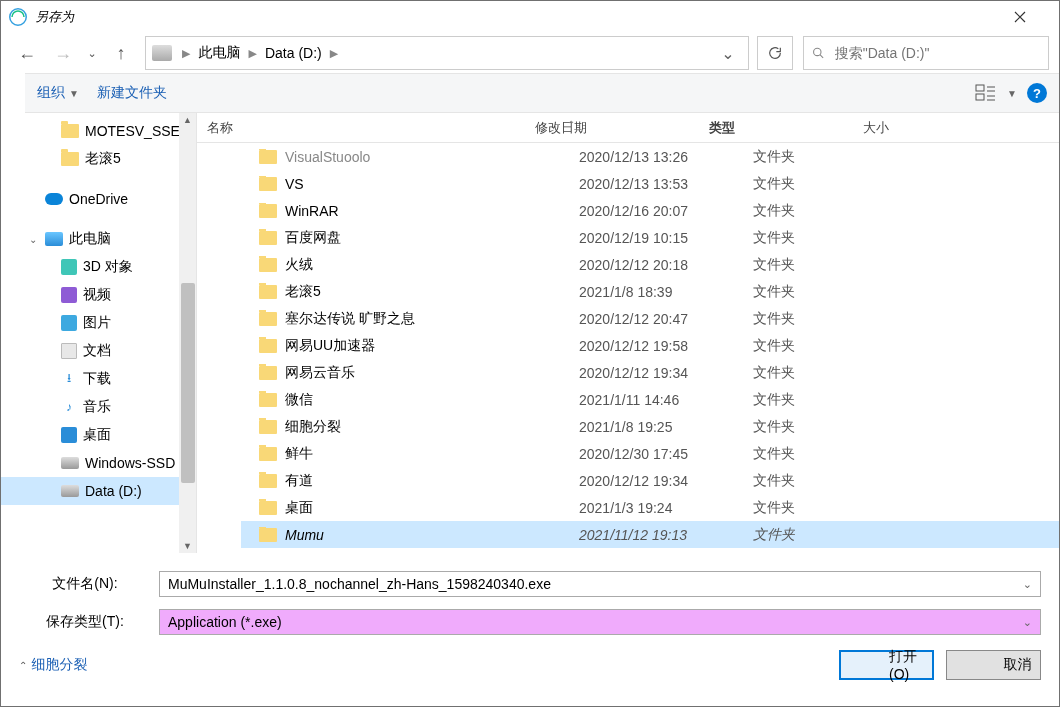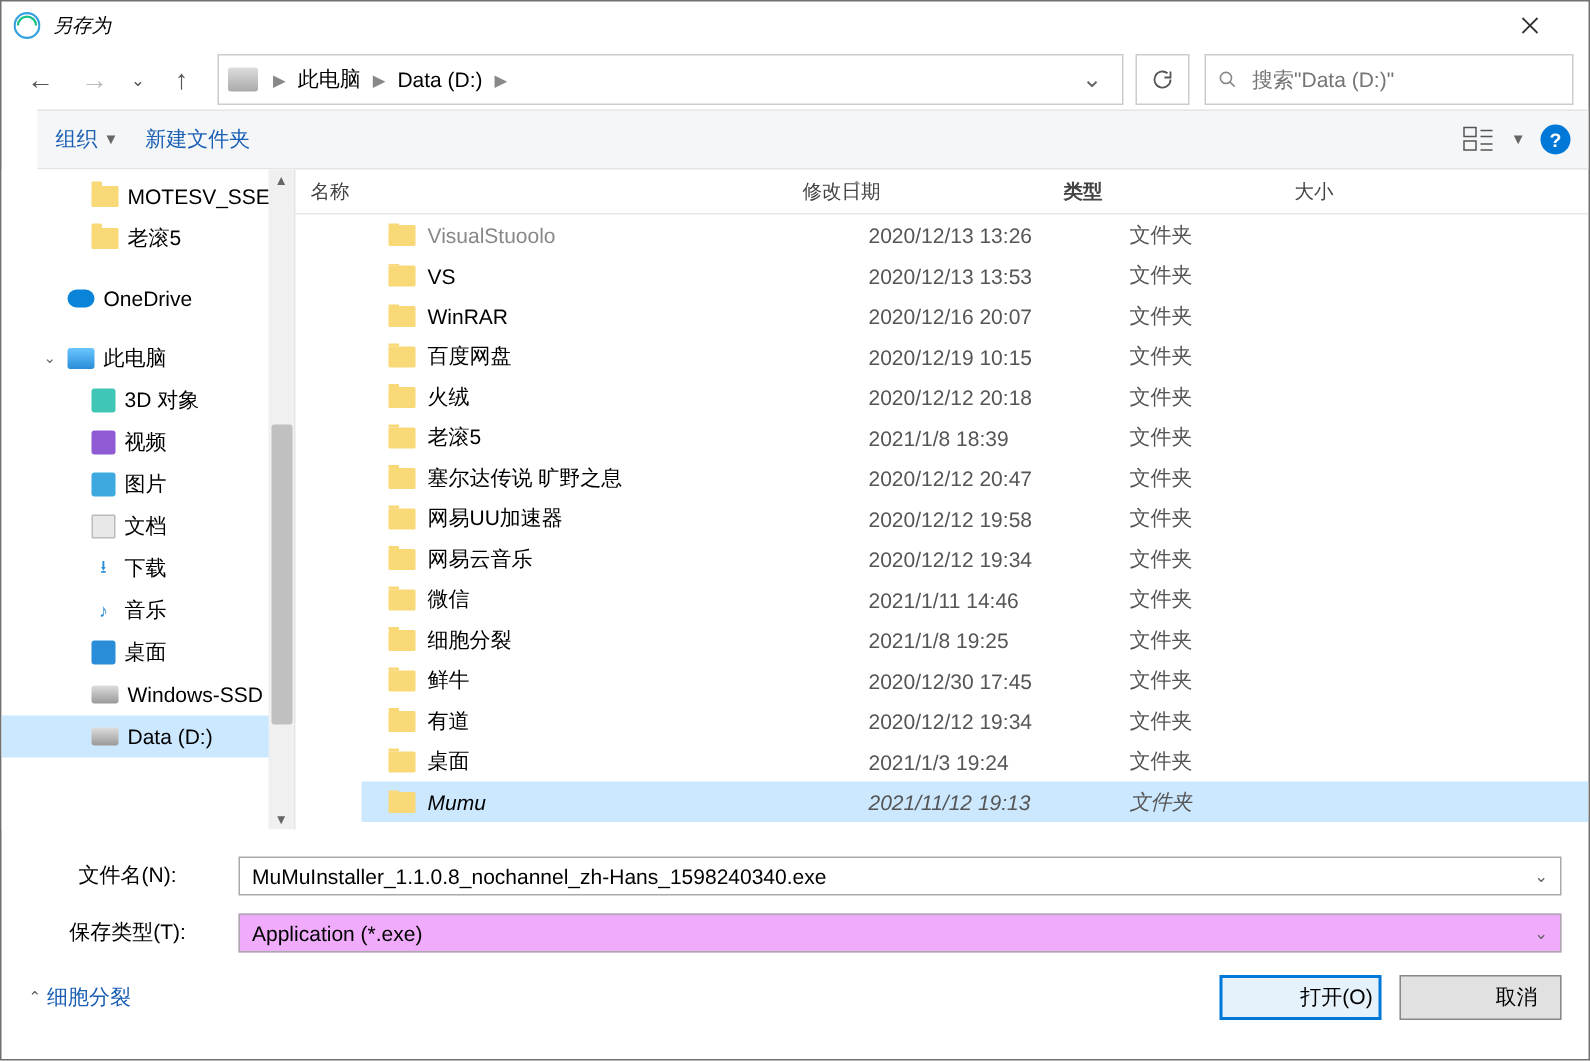--- a/index.html
+++ b/index.html
@@ -53,21 +53,21 @@
 .row .ct { width: 154px; color: #555; padding-left: 10px; }
 .row .cs { width: 100px; }
 .row.dimmed { color: #888; }
 .formrow { display: flex; align-items: center; padding: 6px 18px; }
 .formrow .lbl { width: 140px; text-align: center; font-size: 14px; padding-right: 8px; }
 .formrow .field { flex: 1; border: 1px solid #aaa; height: 26px; display: flex; align-items: center; padding: 0 8px; font-size: 14px; }
 .formrow .field .dd-arrow { color: #666; font-size: 11px; }
 .bottombar { height: 48px; display: flex; align-items: center; padding: 0 18px; gap: 12px; }
 .bottombar .link { font-size: 14px; color: #1a5fb4; cursor: pointer; display: flex; align-items: center; gap: 4px; }
 .bottombar .spacer { flex: 1; }
-.winbtn { width: 108px; height: 30px; border: 1px solid #888; background: #e1e1e1; font-size: 14px; cursor: pointer; display: flex; align-items: center; justify-content: center; padding-left: 48px; }
+.winbtn { width: 95px; height: 30px; border: 1px solid #888; background: #e1e1e1; font-size: 14px; cursor: pointer; display: flex; align-items: center; justify-content: center; padding-left: 48px; }
 .winbtn.primary { border: 2px solid #0078d7; background: #e5f1fb; }
 .help-icon { width: 20px; height: 20px; border-radius: 50%; background: #0078d7; color: #fff; display: flex; align-items: center; justify-content: center; font-size: 13px; font-weight: bold; }
 .arrow-caret { font-size: 18px; }
 .sidebar-scroll { position: absolute; right: 0; top: 0; bottom: 0; width: 17px; background: #f0f0f0; display: flex; flex-direction: column; align-items: center; justify-content: space-between; padding: 2px 0; }
 .sidebar-scroll .sb-arrow { font-size: 9px; color: #666; cursor: pointer; }
 .sidebar-scroll .sb-thumb { width: 14px; background: #c0c0c0; height: 200px; margin-top: 100px; border-radius: 2px; cursor: pointer; }
 </style>
 </head>
 <body>
 

